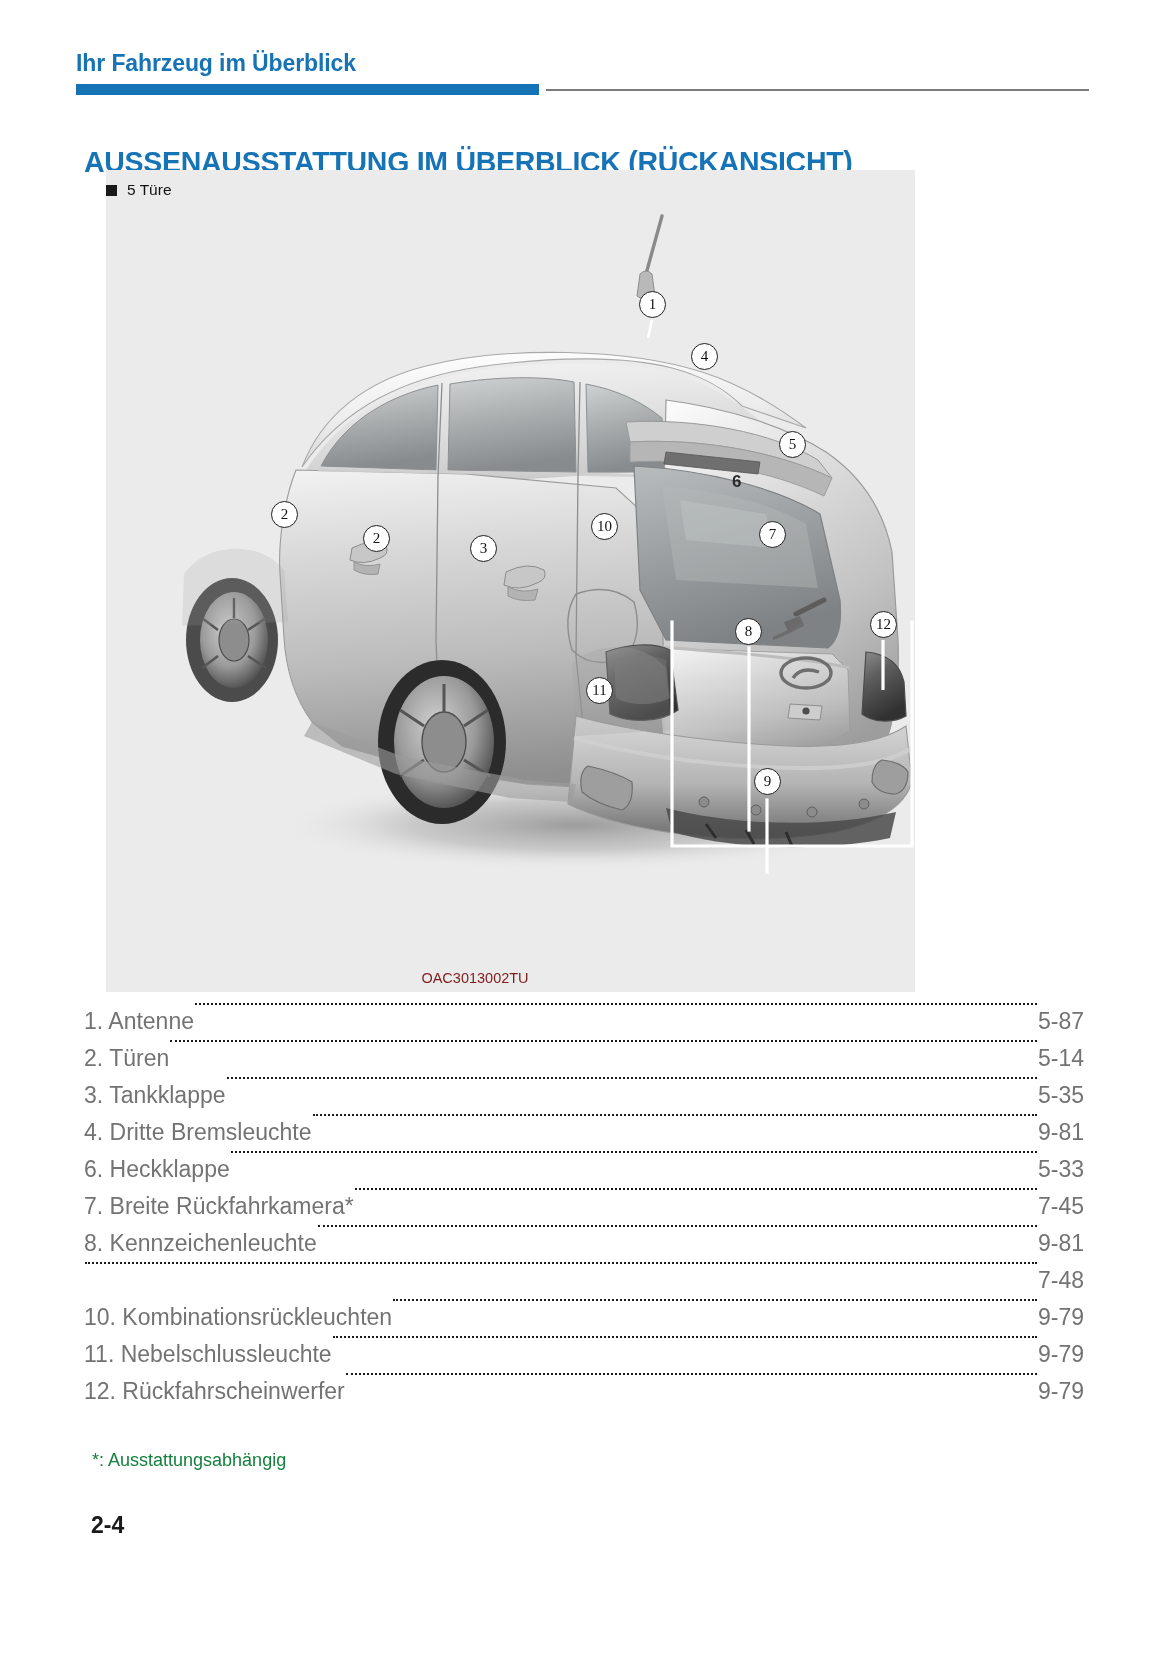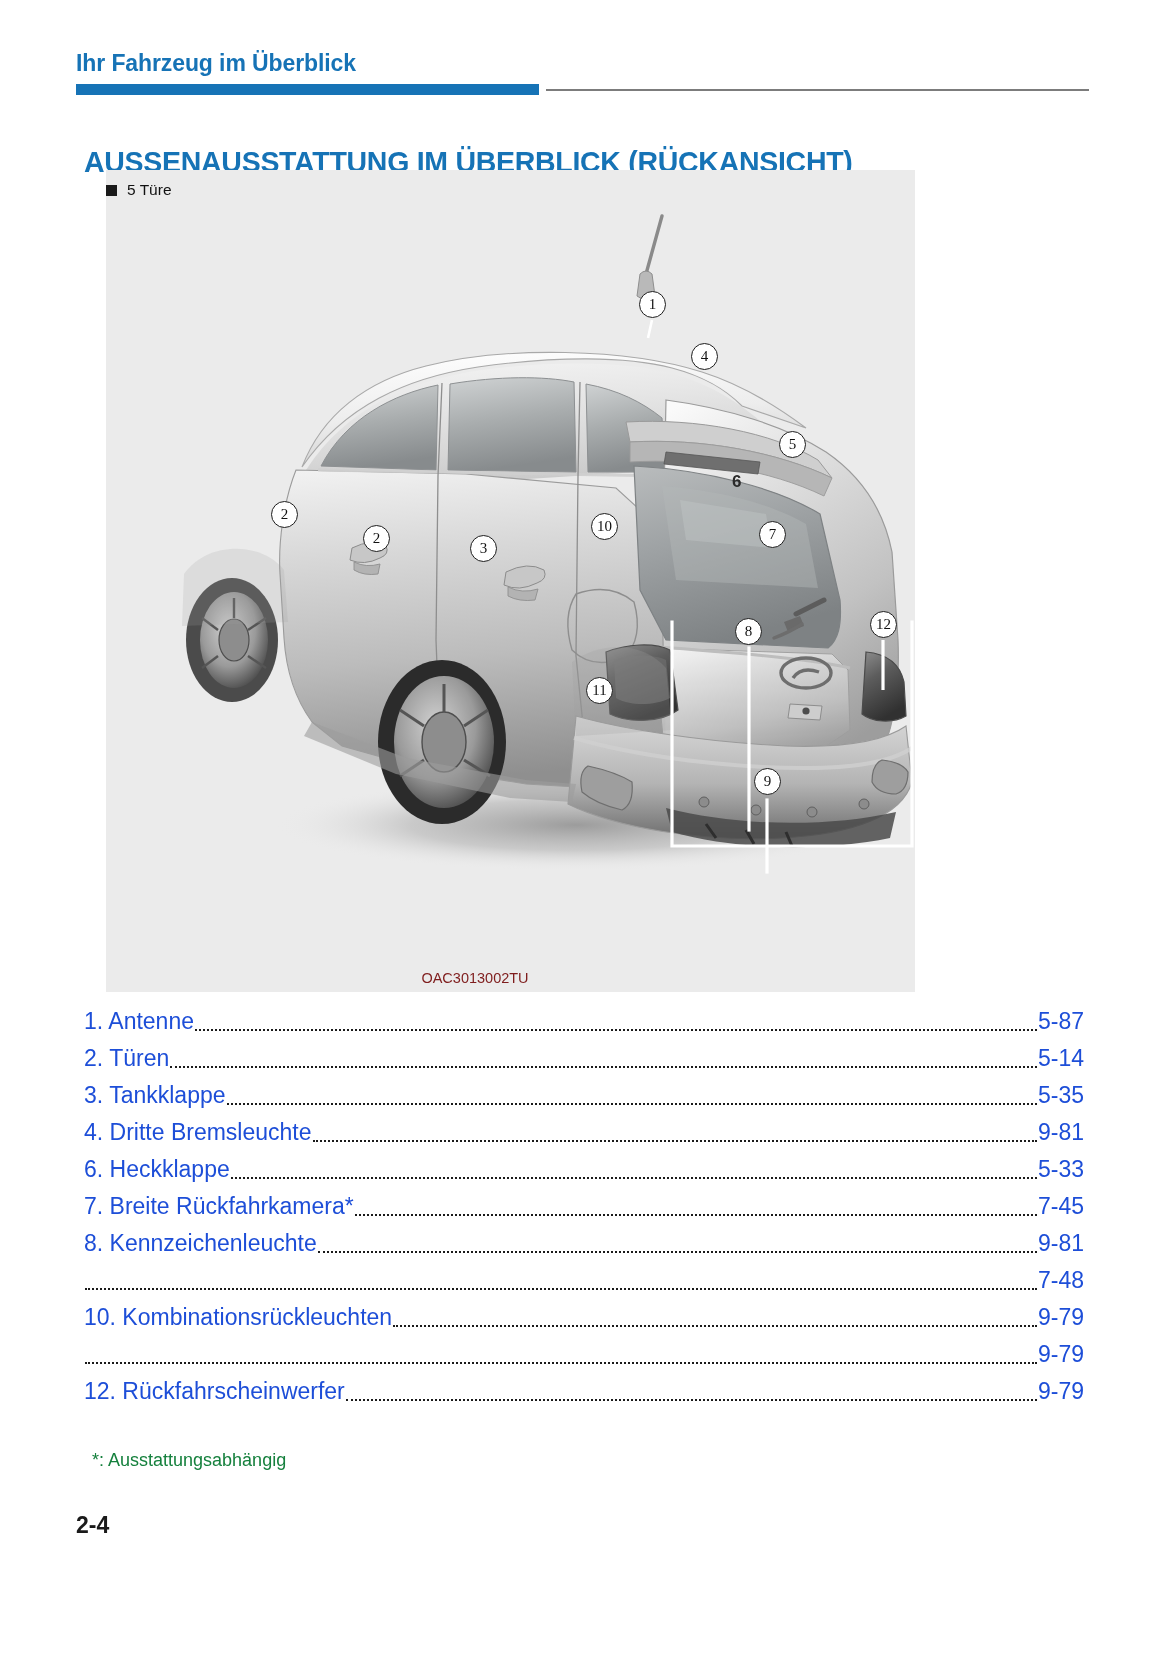--- a/index.html
+++ b/index.html
@@ -81,39 +81,39 @@
     background:transparent;border:none;width:auto;height:auto;
     font-family:"Liberation Sans",sans-serif;font-weight:bold;font-size:17px;
     color:#2a2a2a;
   }
 
   
   .toc{
     position:absolute; left:84px; top:1003px; width:1000px;
   }
   .toc-row{
-    display:flex; align-items:flex-end;
-    font-size:23px; line-height:37px; color:#1d4ed8;
+    display:flex; 
+    font-size:23px; line-height:37px; color:#737373;
     white-space:nowrap;
   }
   .toc-row .lbl{flex:0 0 auto;}
   .toc-row .dots{
     flex:1 1 auto; min-width:6px;
     border-bottom:2.4px dotted #1a1a1a;
     margin:0 1px 9px 1px;
     height:0;
   }
   .toc-row .pg{flex:0 0 auto; text-align:right;}
 
   .footnote{
     position:absolute; left:92px; top:1450px;
     font-size:18px; color:#15803d;
   }
   .folio{
-    position:absolute; left:76px; top:1512px;
+    position:absolute; left:91px; top:1512px;
     font-size:23px; font-weight:bold; color:#1a1a1a;
   }
 </style>
 </head>
 <body>
 
 <div class="page">
 
   <div class="running-head">Ihr Fahrzeug im Überblick</div>
   <div class="head-rules">
@@ -408,20 +408,21 @@
       <div class="toc-row">
         <span class="dots"></span>
         <span class="pg">7-48</span>
       </div>
       <div class="toc-row">
         <span class="lbl">10. Kombinationsrückleuchten</span>
         <span class="dots"></span>
         <span class="pg">9-79</span>
       </div>
       <div class="toc-row">
+        <span class="lbl">11. Nebelschlussleuchte</span>
         <span class="dots"></span>
         <span class="pg">9-79</span>
       </div>
       <div class="toc-row">
         <span class="lbl">12. Rückfahrscheinwerfer</span>
         <span class="dots"></span>
         <span class="pg">9-79</span>
       </div>
     </div>
 

